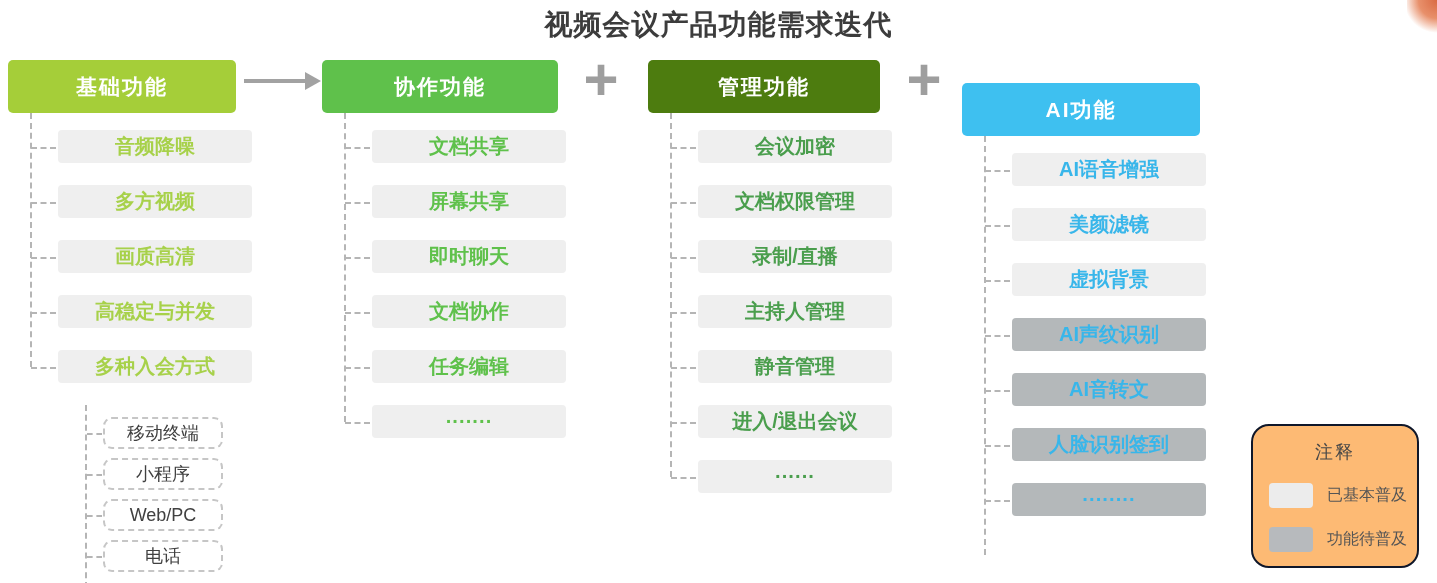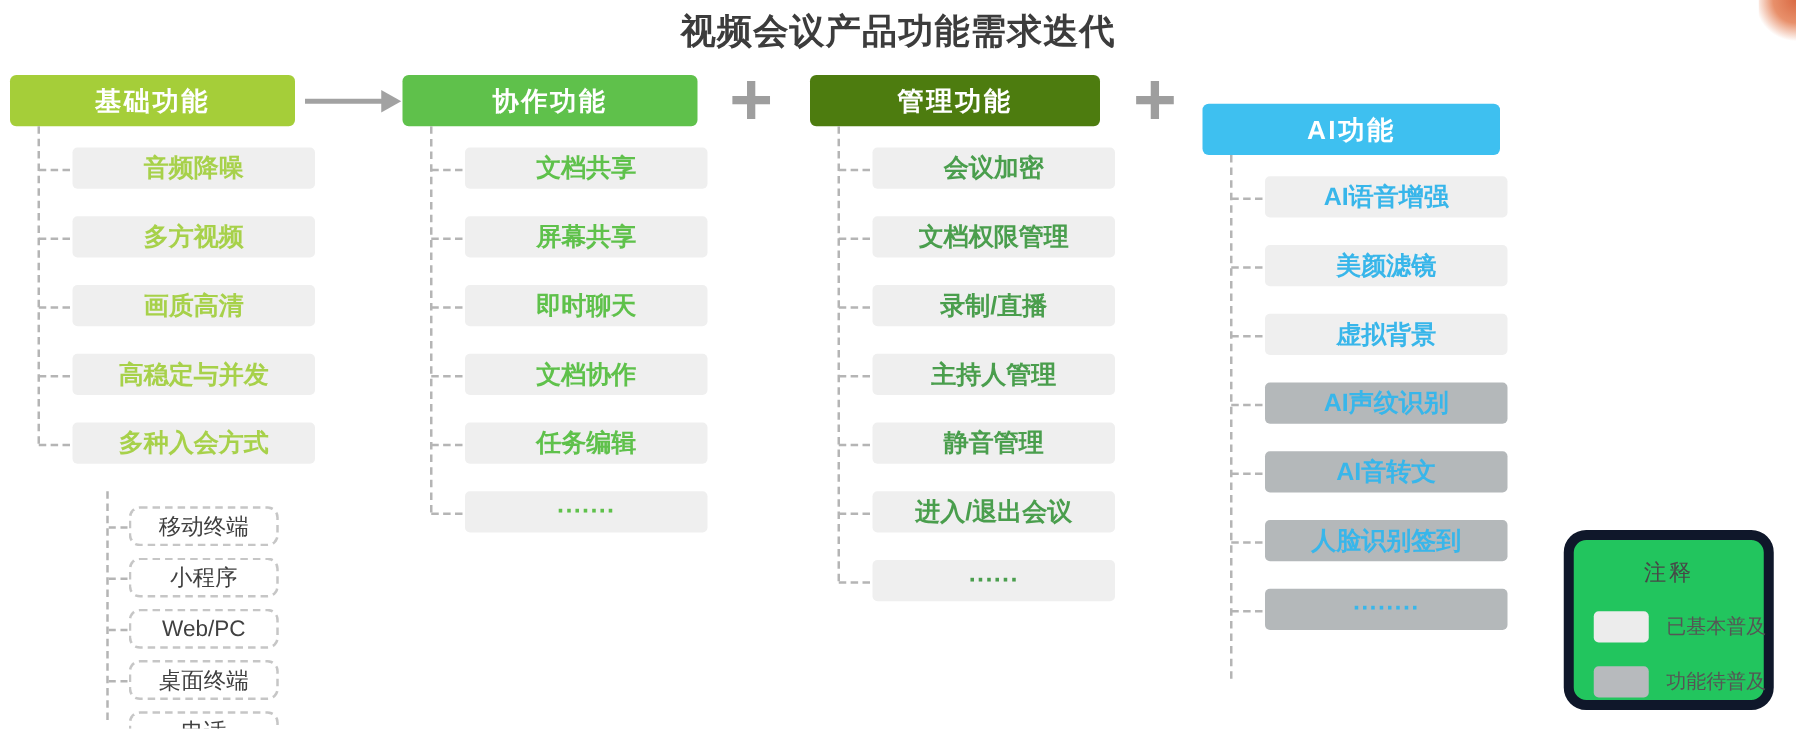--- a/index.html
+++ b/index.html
@@ -7,21 +7,21 @@
        --popular-bg:#efefef; --pending-bg:#b4b8ba; --connector:#b5b5b5;}
   .canvas{position:relative;width:1437px;height:583px;background:#ffffff;overflow:hidden;}
 
   .title{position:absolute;left:50%;top:6px;transform:translateX(-50%);
          margin:0;font-size:28px;font-weight:bold;color:#3c3c3c;white-space:nowrap;letter-spacing:1px;}
 
   .corner{position:absolute;right:0;top:0;width:30px;height:38px;
           background:radial-gradient(circle at 100% 0,#d96a43 0%,#e8906b 38%,rgba(255,255,255,0) 68%);}
 
   .column{position:absolute;top:60px;--item-color:#888;}
-  .col-header{height:41px;border-radius:5px;display:flex;align-items:center;justify-content:center;
+  .col-header{height:53px;border-radius:5px;display:flex;align-items:center;justify-content:center;
               color:#fff;font-size:21px;font-weight:bold;letter-spacing:2px;}
 
   .tree{position:relative;padding-left:50px;padding-top:17px;}
   .vline{position:absolute;left:22px;top:0;width:0;border-left:2px dashed var(--connector);}
   .item{position:relative;width:194px;height:33px;margin-bottom:22px;border-radius:4px;
         background:var(--popular-bg);display:flex;align-items:center;justify-content:center;
         font-size:20px;font-weight:bold;color:var(--item-color);white-space:nowrap;}
   .item.dark{background:var(--pending-bg);}
   .item::before{content:"";position:absolute;left:-27px;top:50%;width:25px;
                 border-top:2px dashed var(--connector);}
@@ -33,22 +33,22 @@
            font-size:18px;color:#404040;white-space:nowrap;}
   .subitem::before{content:"";position:absolute;left:-18px;top:50%;width:15px;
                    border-top:2px dashed var(--connector);}
 
   .arrow{position:absolute;left:244px;top:79px;width:62px;height:4px;background:#a2a2a2;}
   .arrow::after{content:"";position:absolute;right:-15px;top:-7px;width:0;height:0;
                 border-left:16px solid #a2a2a2;border-top:9px solid transparent;border-bottom:9px solid transparent;}
   .plus{position:absolute;top:50px;transform:translateX(-50%);font-size:60px;font-weight:bold;
         color:#9e9e9e;line-height:60px;}
 
-  .legend{position:absolute;left:1251px;top:424px;width:168px;height:144px;background:#22c55e;
-          border:8px solid #0f172a;border-radius:18px;box-sizing:border-box;}
+  .legend{position:absolute;left:1251px;top:424px;width:168px;height:144px;background:#fdba74;
+          border:2px solid #0f172a;border-radius:18px;box-sizing:border-box;}
   .legend-title{text-align:center;margin-top:14px;font-size:18px;color:#474747;letter-spacing:2px;}
   .legend-row{display:flex;align-items:center;gap:14px;padding:0 16px;margin-top:19px;}
   .swatch{width:44px;height:25px;border-radius:4px;flex:0 0 auto;}
   .legend-label{font-size:16px;color:#555;white-space:nowrap;}
 </style>
 </head>
 <body style="--popular-bg: #efefef; --pending-bg: #b4b8ba; --connector: #b5b5b5;">
 
 <div class="canvas">
 
@@ -82,23 +82,20 @@
     <div class="subtree">
       <span class="subvline"></span>
       <div class="subitem">
           <span>移动终端</span>
         </div>
       <div class="subitem">
           <span>小程序</span>
         </div>
       <div class="subitem">
           <span>Web/PC</span>
-        </div>
-      <div class="subitem">
-          <span>桌面终端</span>
         </div>
       <div class="subitem">
           <span>电话</span>
         </div>
     </div>
   </div>
 
   <div class="column" style="left: 322px; --item-color: #5fc14b;">
     <div class="col-header" style="width: 236px; background: rgb(95, 193, 75);">协作功能</div>
     <div class="tree">

